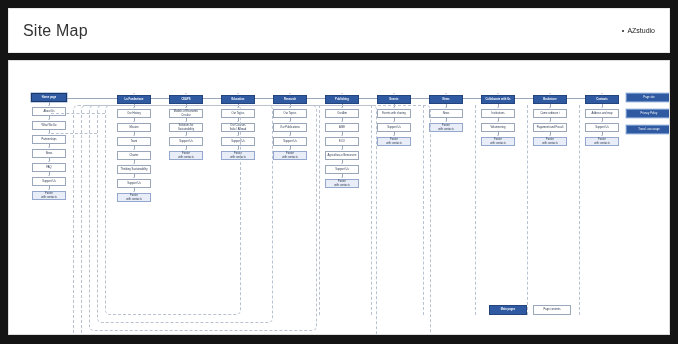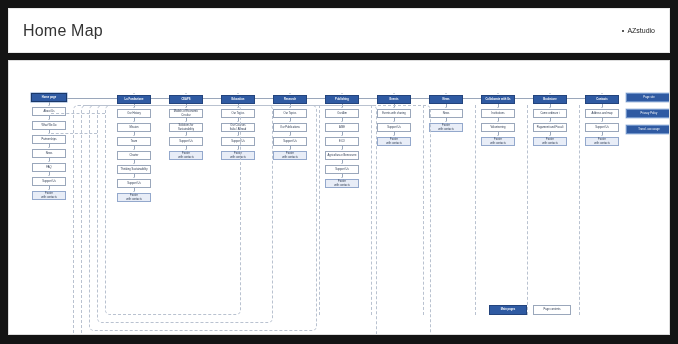--- a/index.html
+++ b/index.html
@@ -100,21 +100,21 @@
   
   .legend { position: absolute; display: flex; gap: 6px; align-items: center; }
   .legend .node { position: relative; left: auto; top: auto; }
 </style>
 </head>
 <body>
 
 <div id="app">
 
   <div class="header">
-    <div class="page-title">Home Map</div>
+    <div class="page-title">Site Map</div>
     <div class="brand">
       <span class="brand-dot"></span>
       <span>AZstudio</span>
     </div>
   </div>
 
   <div class="canvas">
     <div class="stage" id="stage">
         <div class="node home-node" style="left: 22px; top: 32px; width: 36px; height: 9px;">Home page</div>
         <div class="conn v" style="left: 40px; top: 41px; height: 3.2px;"></div>

